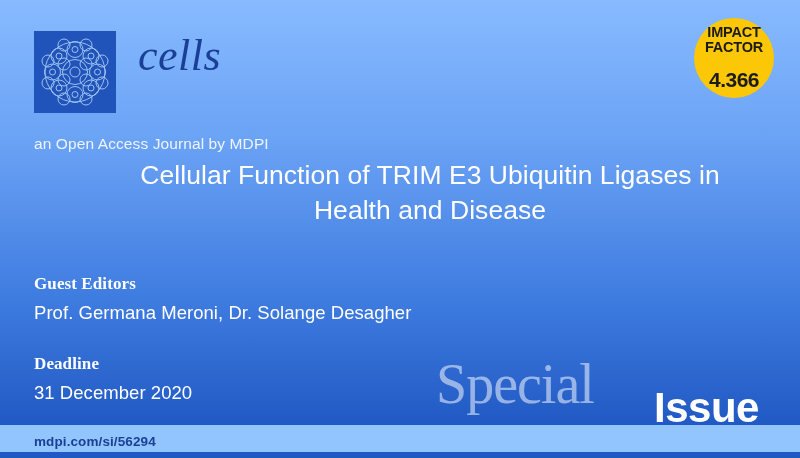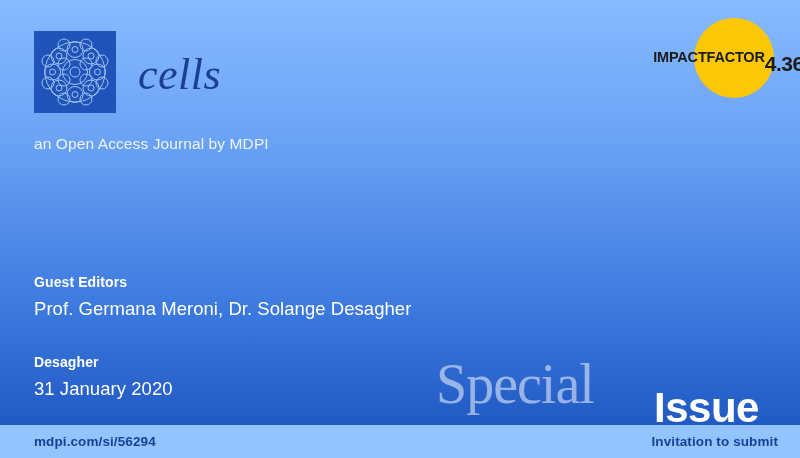--- a/index.html
+++ b/index.html
@@ -16,21 +16,21 @@
     font-family: "Liberation Sans", sans-serif;
     -webkit-font-smoothing: antialiased;
   }
 
   
   .brand {
     position: absolute;
     left: 34px;
     top: 31px;
     display: flex;
-    align-items: center;
+    align-items: flex-start;
   }
   .logo-mark {
     width: 82px;
     height: 82px;
     background: #2154ba;
     display: block;
     flex: 0 0 auto;
   }
   .logo-mark svg { display: block; }
   .wordmark {
@@ -58,21 +58,21 @@
   .if-badge {
     position: absolute;
     left: 694px;
     top: 18px;
     width: 80px;
     height: 80px;
     border-radius: 50%;
     background: #fbc707;
     color: #1b1b1b;
     display: flex;
-    flex-direction: row;
+    flex-direction: column;
     align-items: center;
     justify-content: center;
     text-align: center;
     font-weight: bold;
     line-height: 1.08;
   }
   .if-badge .if-l1,
   .if-badge .if-l2 { font-size: 14.5px; letter-spacing: -0.2px; }
   .if-badge .if-val { font-size: 21px; margin-top: 13px; letter-spacing: -0.5px; }
 
@@ -92,23 +92,24 @@
 
   
   .meta {
     position: absolute;
     left: 34px;
     color: #ffffff;
   }
   .meta.editors { top: 274px; }
   .meta.deadline { top: 354px; }
   .meta .meta-label {
-    font-size: 14px;
+    font-size: 17px;
     font-weight: bold;
     letter-spacing: 0.1px;
+    font-family: Liberation Serif, serif;
   }
   .meta .meta-value {
     font-size: 18.5px;
     margin-top: 8px;
     letter-spacing: 0.05px;
   }
 
   
   .wm-special {
     position: absolute;
@@ -133,21 +134,21 @@
     white-space: nowrap;
     margin-left: 23px;
   }
 
   
   .footer-bar {
     position: absolute;
     left: 0;
     right: 0;
     top: 425px;
-    height: 33px;
+    height: 27px;
     background: #92c5fd;
   }
   .footer-bar .f-left,
   .footer-bar .f-right {
     position: absolute;
     top: 9px;
     font-size: 13.5px;
     font-weight: bold;
     color: #1b3f96;
     letter-spacing: 0.1px;
@@ -202,32 +203,32 @@
   </div>
 
   <div class="tagline">an Open Access Journal by MDPI</div>
 
   <div class="if-badge">
     <span class="if-l1">IMPACT</span>
     <span class="if-l2">FACTOR</span>
     <span class="if-val">4.366</span>
   </div>
 
+  <div class="si-title">Cellular Function of TRIM E3 Ubiquitin Ligases in Health and Disease</div>
 
   <div class="meta editors">
     <div class="meta-label">Guest Editors</div>
     <div class="meta-value">Prof. Germana Meroni, Dr. Solange Desagher</div>
   </div>
 
   <div class="meta deadline">
-    <div class="meta-label">Desagher</div>
-    <div class="meta-value">31 January 2020</div>
+    <div class="meta-label">Deadline</div>
+    <div class="meta-value">31 December 2020</div>
   </div>
 
   <div class="wm-special">Special</div>
   <div class="wm-issue">Issue</div>
 
   <div class="footer-bar">
     <span class="f-left">mdpi.com/si/56294</span>
-    <span class="f-right">Invitation to submit</span>
   </div>
 
 </div>
 
 </body></html>

